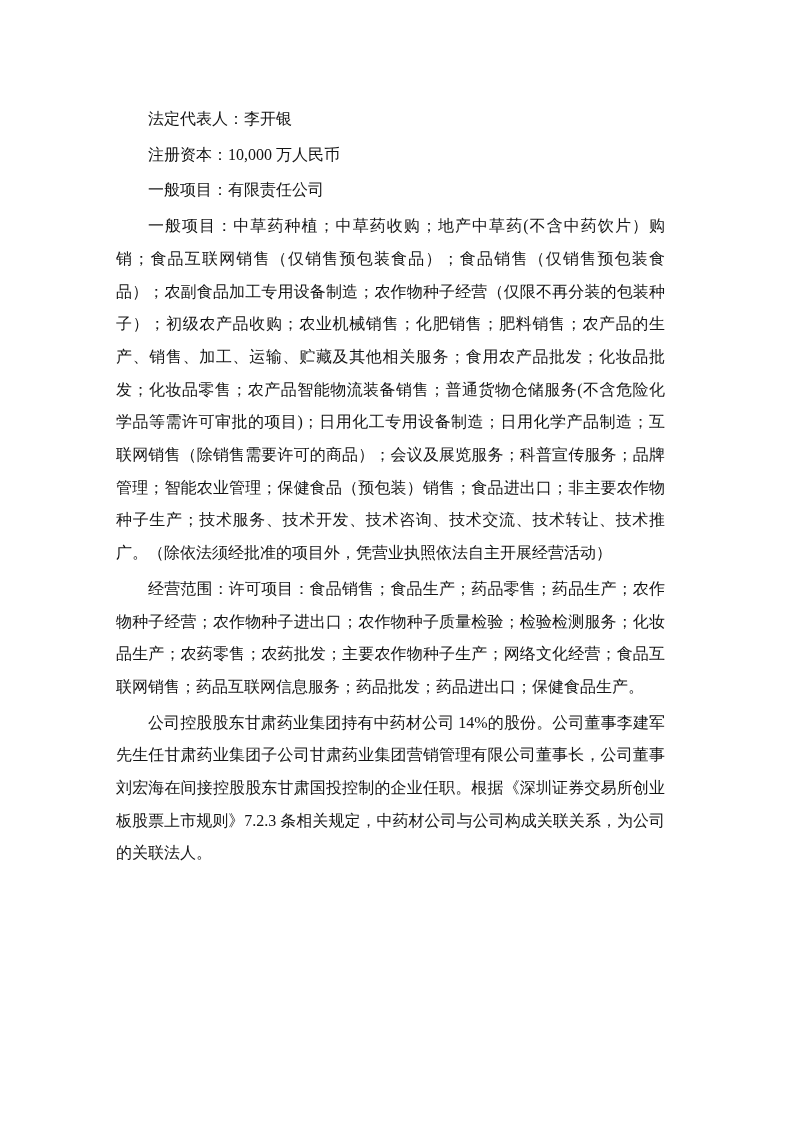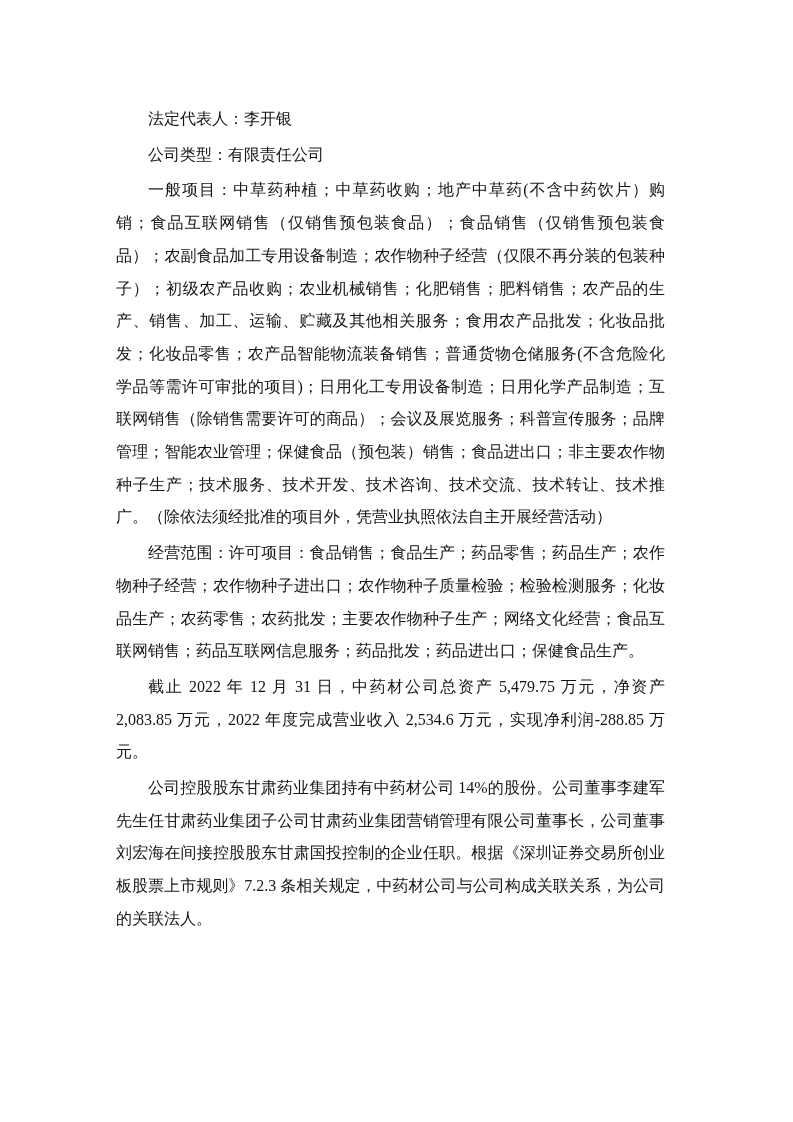--- a/index.html
+++ b/index.html
@@ -26,18 +26,18 @@
     text-align: justify;
     text-indent: 32px;
     word-break: normal;
   }
 </style>
 </head>
 <body>
 
 <div class="page">
   <p>法定代表人：李开银</p>
-  <p>公司类型：有限责任公司</p>
+  <p>注册资本：10,000 万人民币</p>
+  <p>一般项目：有限责任公司</p>
   <p>一般项目：中草药种植；中草药收购；地产中草药(不含中药饮片）购销；食品互联网销售（仅销售预包装食品）；食品销售（仅销售预包装食品）；农副食品加工专用设备制造；农作物种子经营（仅限不再分装的包装种子）；初级农产品收购；农业机械销售；化肥销售；肥料销售；农产品的生产、销售、加工、运输、贮藏及其他相关服务；食用农产品批发；化妆品批发；化妆品零售；农产品智能物流装备销售；普通货物仓储服务(不含危险化学品等需许可审批的项目)；日用化工专用设备制造；日用化学产品制造；互联网销售（除销售需要许可的商品）；会议及展览服务；科普宣传服务；品牌管理；智能农业管理；保健食品（预包装）销售；食品进出口；非主要农作物种子生产；技术服务、技术开发、技术咨询、技术交流、技术转让、技术推广。（除依法须经批准的项目外，凭营业执照依法自主开展经营活动）</p>
   <p>经营范围：许可项目：食品销售；食品生产；药品零售；药品生产；农作物种子经营；农作物种子进出口；农作物种子质量检验；检验检测服务；化妆品生产；农药零售；农药批发；主要农作物种子生产；网络文化经营；食品互联网销售；药品互联网信息服务；药品批发；药品进出口；保健食品生产。</p>
-  <p>截止 2022 年 12 月 31 日，中药材公司总资产 5,479.75 万元，净资产 2,083.85 万元，2022 年度完成营业收入 2,534.6 万元，实现净利润-288.85 万元。</p>
   <p>公司控股股东甘肃药业集团持有中药材公司 14%的股份。公司董事李建军先生任甘肃药业集团子公司甘肃药业集团营销管理有限公司董事长，公司董事刘宏海在间接控股股东甘肃国投控制的企业任职。根据《深圳证券交易所创业板股票上市规则》7.2.3 条相关规定，中药材公司与公司构成关联关系，为公司的关联法人。</p>
 </div>
 
 </body></html>

